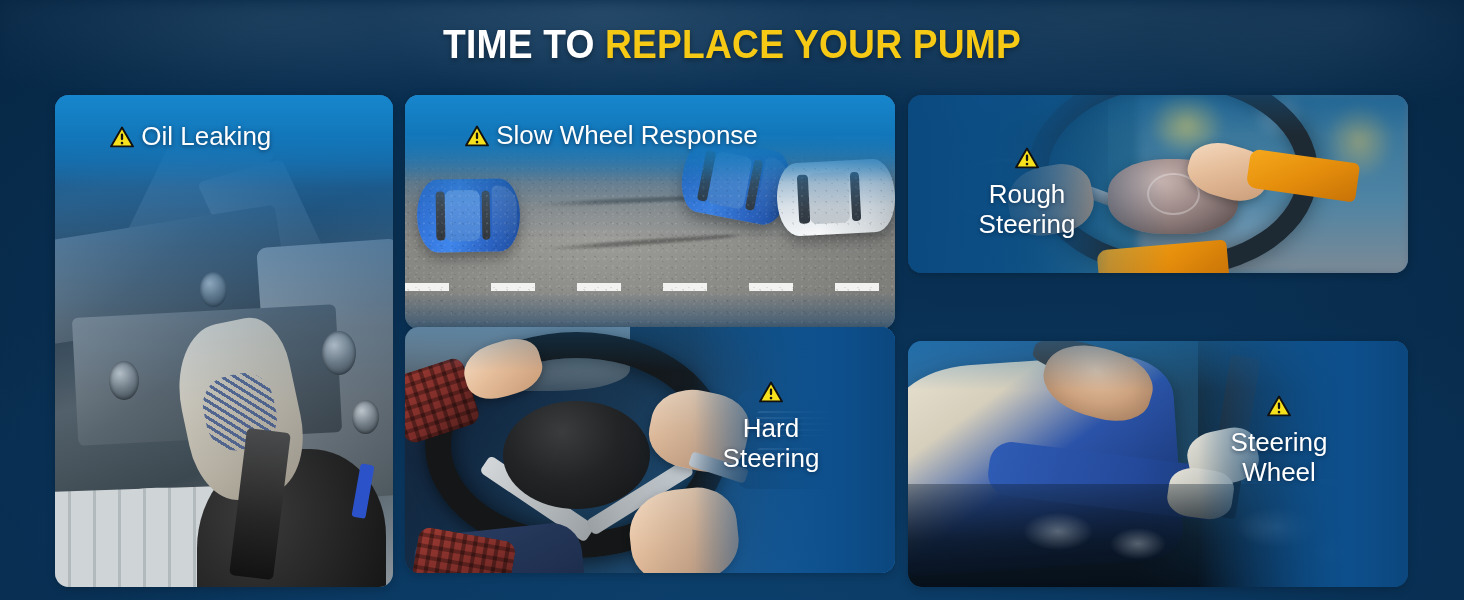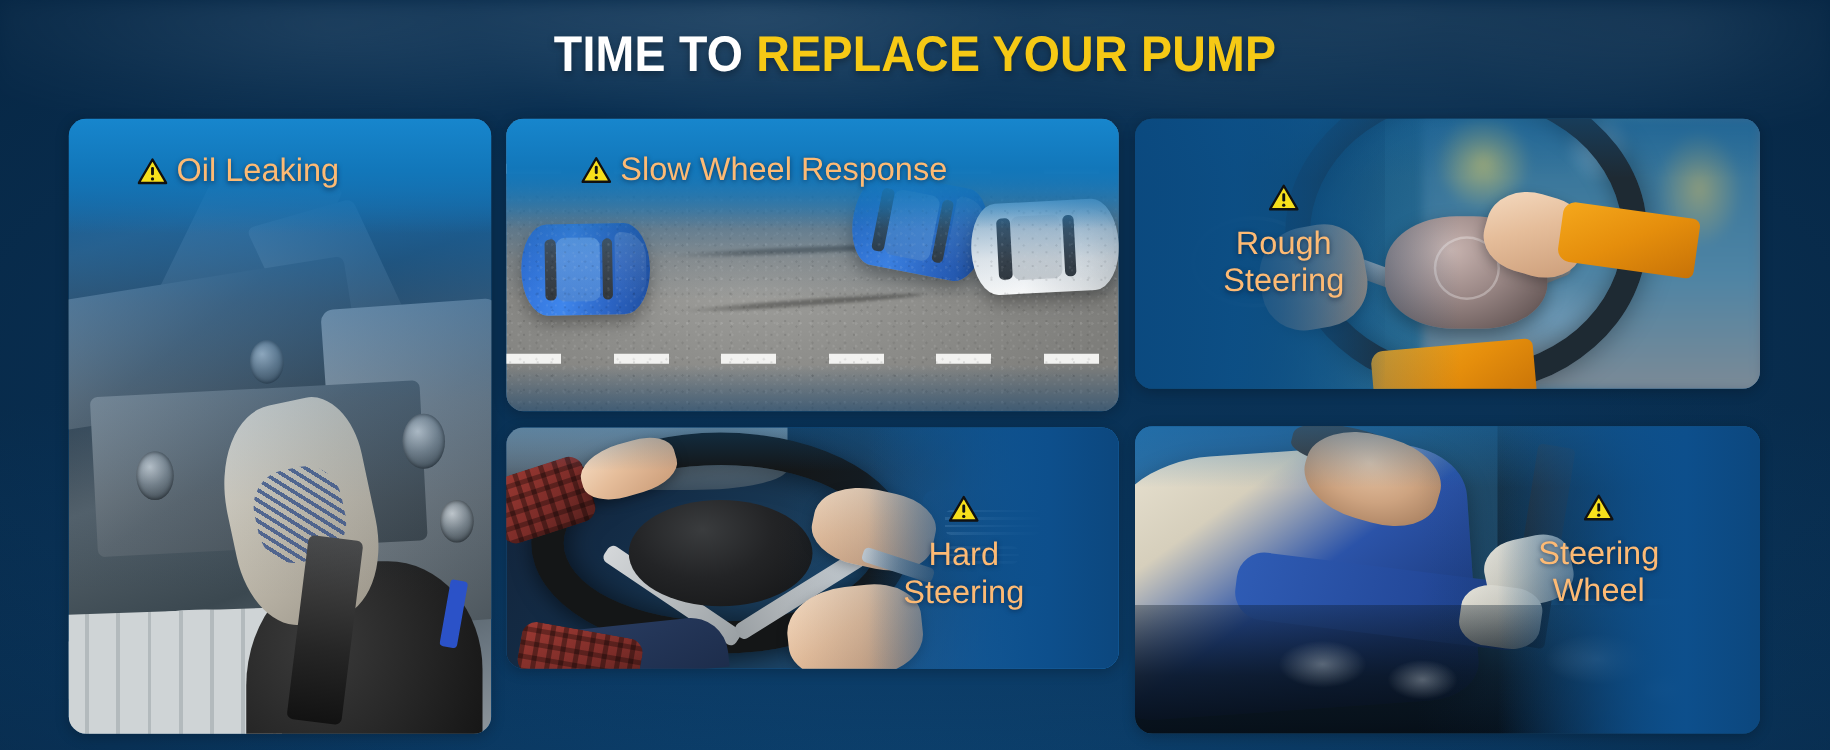--- a/index.html
+++ b/index.html
@@ -74,34 +74,34 @@
     position: absolute;
     border-radius: 14px;
     overflow: hidden;
     background: #0f5fa0;
     box-shadow: 0 2px 10px rgba(0,0,0,.22);
   }
 
   
   .card-oil       { left: 0px;   top: 0px;   width: 338px; height: 492px; }
   .card-slow      { left: 350px; top: 0px;   width: 490px; height: 234px; }
-  .card-rough     { left: 853px; top: 0px;   width: 500px; height: 216px; }
-  .card-hard      { left: 350px; top: 247px; width: 490px; height: 193px; }
+  .card-rough     { left: 853px; top: 0px;   width: 500px; height: 178px; }
+  .card-hard      { left: 350px; top: 232px; width: 490px; height: 246px; }
   .card-noise     { left: 853px; top: 246px; width: 500px; height: 246px; }
 
   .photo {
     position: absolute;
     inset: 0;
   }
 
   .tint { position: absolute; inset: 0; }
 
   .label {
     position: absolute;
-    color: #fdba74;
+    color: #ffffff;
     font-size: 26px;
     font-weight: 400;
     line-height: 1.16;
     text-shadow: 0 1px 4px rgba(0,20,45,.6);
     z-index: 5;
     white-space: nowrap;
   }
   .label.stack { white-space: normal; text-align: center; }
 
   .warn-ico { display: inline-block; vertical-align: -3px; }

